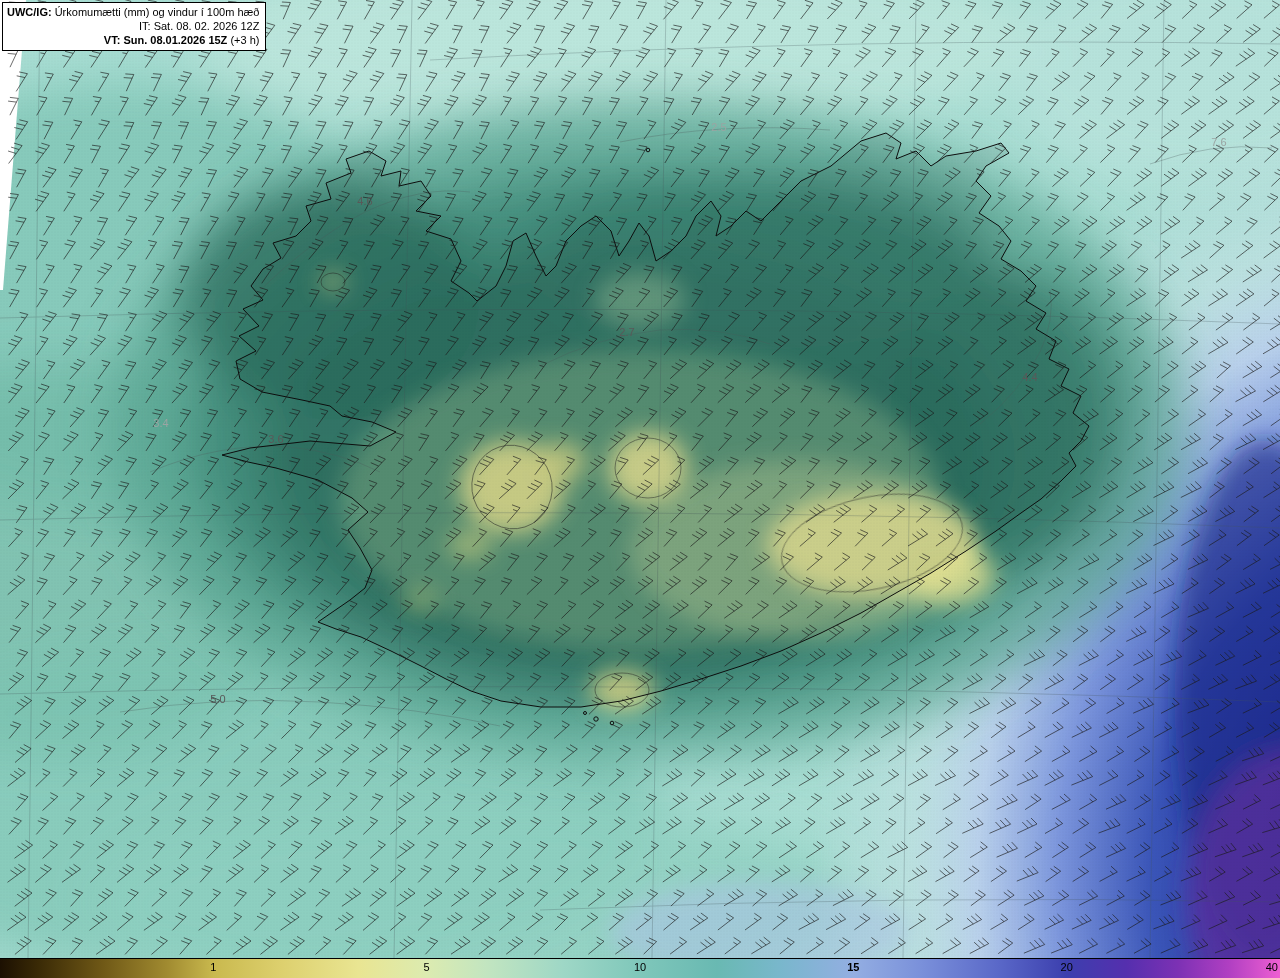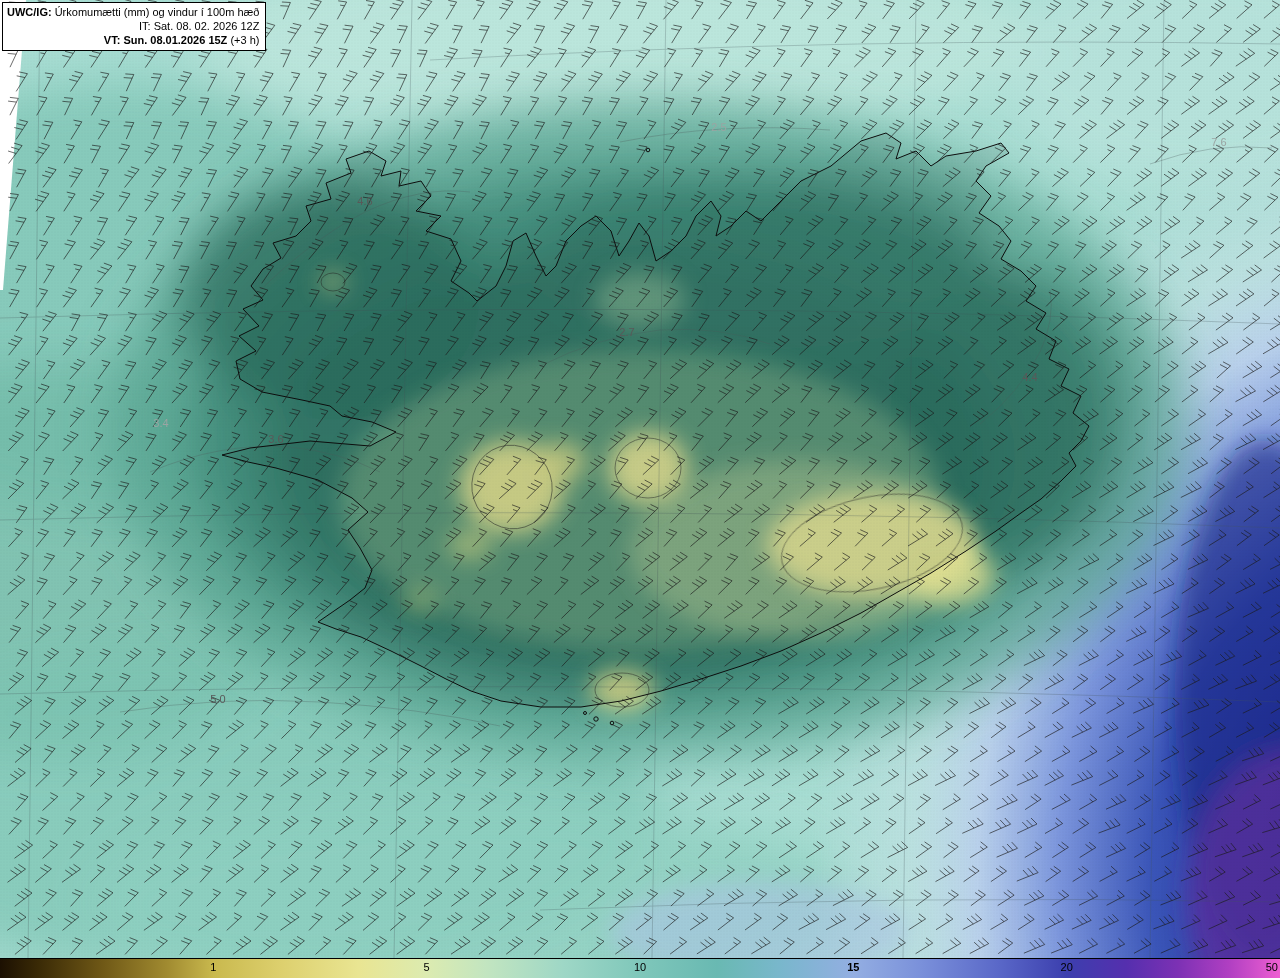--- a/index.html
+++ b/index.html
@@ -178,17 +178,17 @@
   </div>
 
   <div class="colorbar">
     <div id="cb-gradient" style="background: linear-gradient(to right, rgb(28, 16, 2) 0%, rgb(58, 42, 6) 3%, rgb(111, 88, 22) 8%, rgb(160, 138, 48) 13%, rgb(201, 185, 78) 16.7%, rgb(221, 208, 110) 22%, rgb(233, 229, 146) 28%, rgb(220, 235, 176) 33.3%, rgb(194, 229, 192) 38%, rgb(158, 215, 198) 44%, rgb(127, 199, 186) 50%, rgb(105, 185, 178) 56%, rgb(121, 183, 204) 61%, rgb(147, 174, 226) 66.7%, rgb(122, 144, 218) 72%, rgb(90, 104, 200) 78%, rgb(60, 63, 174) 83.3%, rgb(85, 47, 174) 88%, rgb(124, 49, 180) 92%, rgb(176, 63, 194) 96%, rgb(238, 95, 210) 100%);"></div>
     <div id="cb-labels">
         <span class="cb-tick" style="left: 16.6667%;">1</span>
         <span class="cb-tick" style="left: 33.3333%;">5</span>
         <span class="cb-tick" style="left: 50%;">10</span>
         <span class="cb-tick" style="left: 66.6667%; font-weight: bold;">15</span>
         <span class="cb-tick" style="left: 83.3333%;">20</span>
-        <span class="cb-tick" style="right: 2px; transform: none;">50</span>
+        <span class="cb-tick" style="right: 2px; transform: none;">40</span>
       </div>
   </div>
 
 </div>
 
 </body></html>

